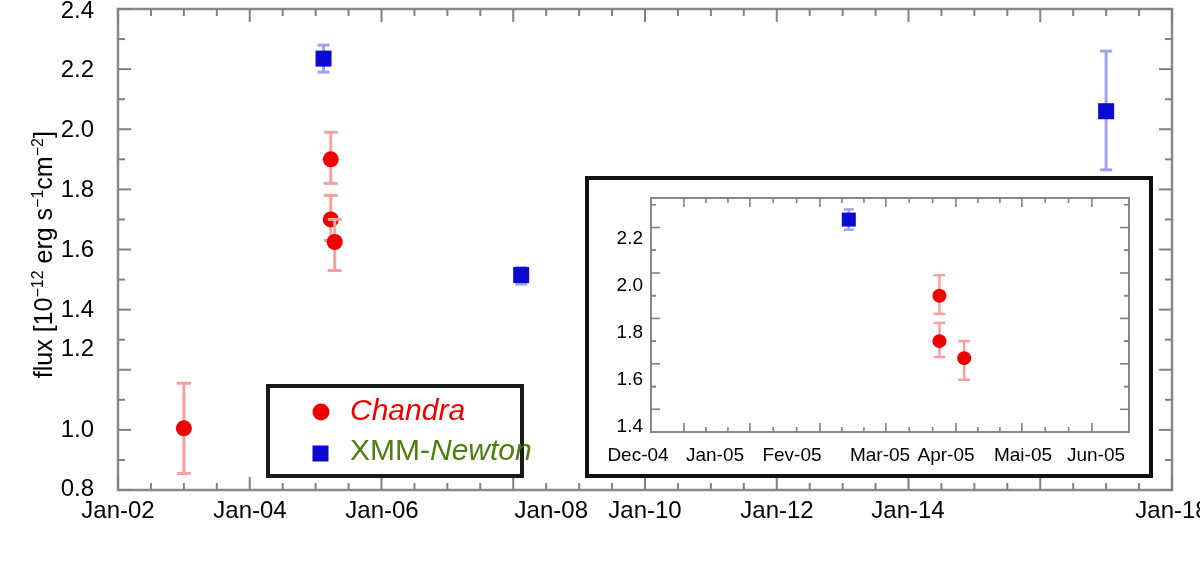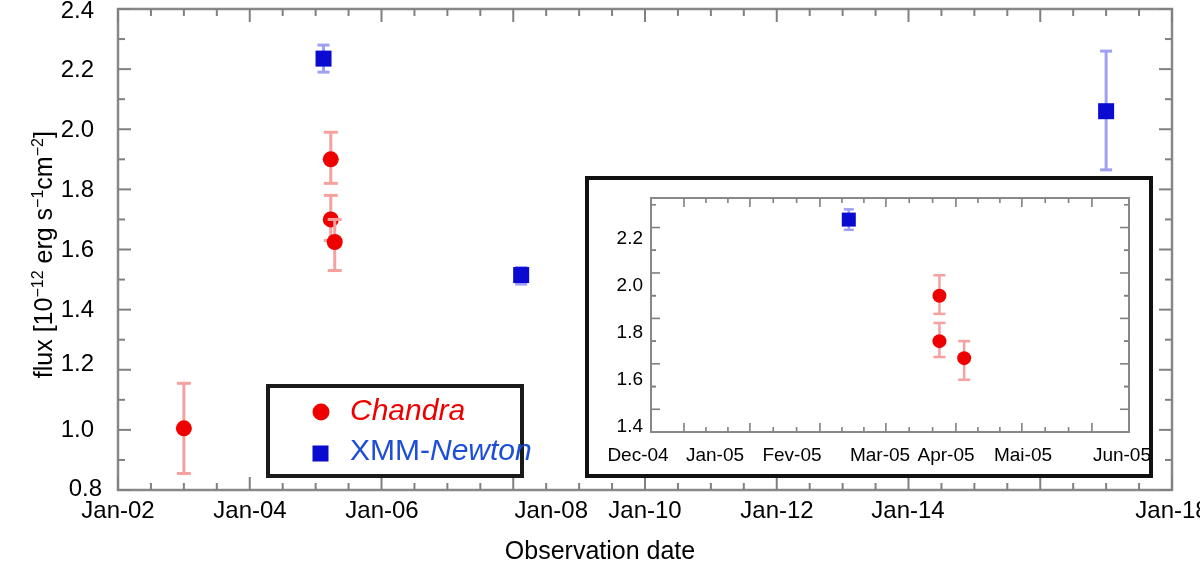--- a/index.html
+++ b/index.html
@@ -20,21 +20,21 @@
   .inset-ytick{text-align:right;width:58px;}
   .inset-xtick{text-align:center;width:110px;}
 
   #legend{position:absolute;left:266px;top:384px;width:258px;height:94px;
           background:#fff;border:4px solid #1a1a1a;box-sizing:border-box;z-index:9;}
   .leg-row{position:absolute;left:10px;height:40px;width:240px;}
   .leg-name{position:absolute;left:70px;top:0px;font-size:30px;white-space:nowrap;}
   .leg-mark{position:absolute;left:30px;}
   .it{font-style:italic;}
   .chandra-col{color:#ee0000;}
-  .xmm-col{color:#1d4ed8;}
+  .xmm-col{color:#4d7c0f;}
 
   #insetbox{position:absolute;left:585px;top:176px;width:568px;height:302px;
             background:#fff;border:4px solid #111;box-sizing:border-box;z-index:8;}
 
   svg{position:absolute;left:0;top:0;}
 </style>
 </head>
 <body>
 
 <div id="fig">
@@ -174,25 +174,24 @@
         <line x1="1100.125" y1="51.08749999999992" x2="1112.125" y2="51.08749999999992" stroke="#a0a0f0" stroke-width="3"></line>
         <line x1="1100.125" y1="169.83437499999997" x2="1112.125" y2="169.83437499999997" stroke="#a0a0f0" stroke-width="3"></line>
         <rect x="1098.125" y="103.21249999999998" width="16" height="16" fill="#0a0ad0"></rect>
       </g>
   </svg>
 
   <div id="ytitle" class="axis-title">
     <span>flux [10<sup>−12</sup> erg s<sup>−1</sup>cm<sup>−2</sup>]</span>
   </div>
 
-  <div id="xtitle" class="axis-title">Observation date</div>
-
-  <div class="tick-label ytick" style="left:16px;top:474px;">0.8</div>
+
+  <div class="tick-label ytick" style="left:8px;top:474px;">0.8</div>
   <div class="tick-label ytick" style="left:8px;top:415px;">1.0</div>
-  <div class="tick-label ytick" style="left:8px;top:349px;text-align:right;">1.2</div>
+  <div class="tick-label ytick" style="left:8px;top:334px;text-align:right;">1.2</div>
   <div class="tick-label ytick" style="left:8px;top:295px;">1.4</div>
   <div class="tick-label ytick" style="left:8px;top:235px;">1.6</div>
   <div class="tick-label ytick" style="left:8px;top:175px;">1.8</div>
   <div class="tick-label ytick" style="left:8px;top:115px;">2.0</div>
   <div class="tick-label ytick" style="left:8px;top:55px;">2.2</div>
   <div class="tick-label ytick" style="left:8px;top:-4px;">2.4</div>
 
   <div class="tick-label xtick" style="left:43px;top:496px;">Jan-02</div>
   <div class="tick-label xtick" style="left:175px;top:496px;">Jan-04</div>
   <div class="tick-label xtick" style="left:307px;top:496px;">Jan-06</div>
@@ -315,16 +314,16 @@
     <div class="inset-tick inset-ytick" style="left:-4px;top:141px;">1.8</div>
     <div class="inset-tick inset-ytick" style="left:-4px;top:188px;">1.6</div>
     <div class="inset-tick inset-ytick" style="left:-4px;top:235px;">1.4</div>
 
     <div class="inset-tick inset-xtick" style="left:-6px;top:264px;">Dec-04</div>
     <div class="inset-tick inset-xtick" style="left:71px;top:264px;">Jan-05</div>
     <div class="inset-tick inset-xtick" style="left:148px;top:264px;">Fev-05</div>
     <div class="inset-tick inset-xtick" style="left:236px;top:264px;">Mar-05</div>
     <div class="inset-tick inset-xtick" style="left:302px;top:264px;">Apr-05</div>
     <div class="inset-tick inset-xtick" style="left:379px;top:264px;">Mai-05</div>
-    <div class="inset-tick inset-xtick" style="left:452px;top:264px;text-align:right;">Jun-05</div>
+    <div class="inset-tick inset-xtick" style="left:452px;top:264px;">Jun-05</div>
   </div>
 
 </div>
 
 </body></html>

